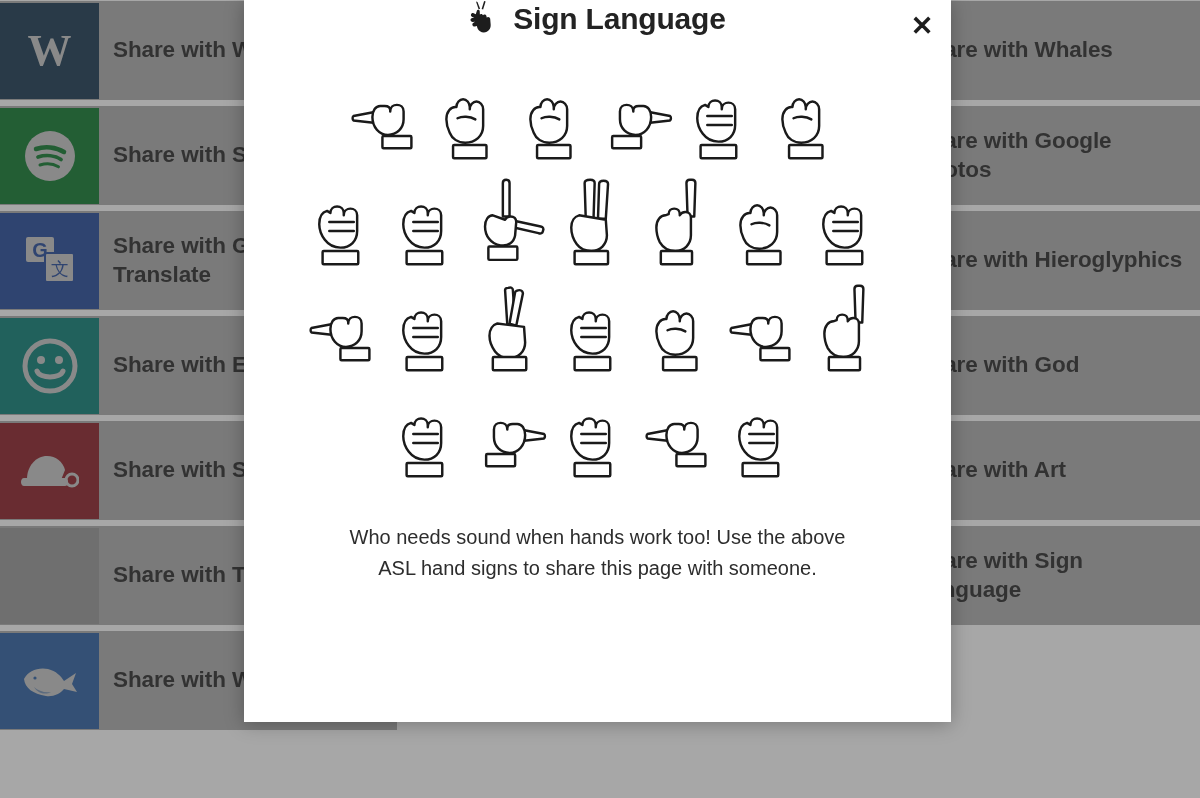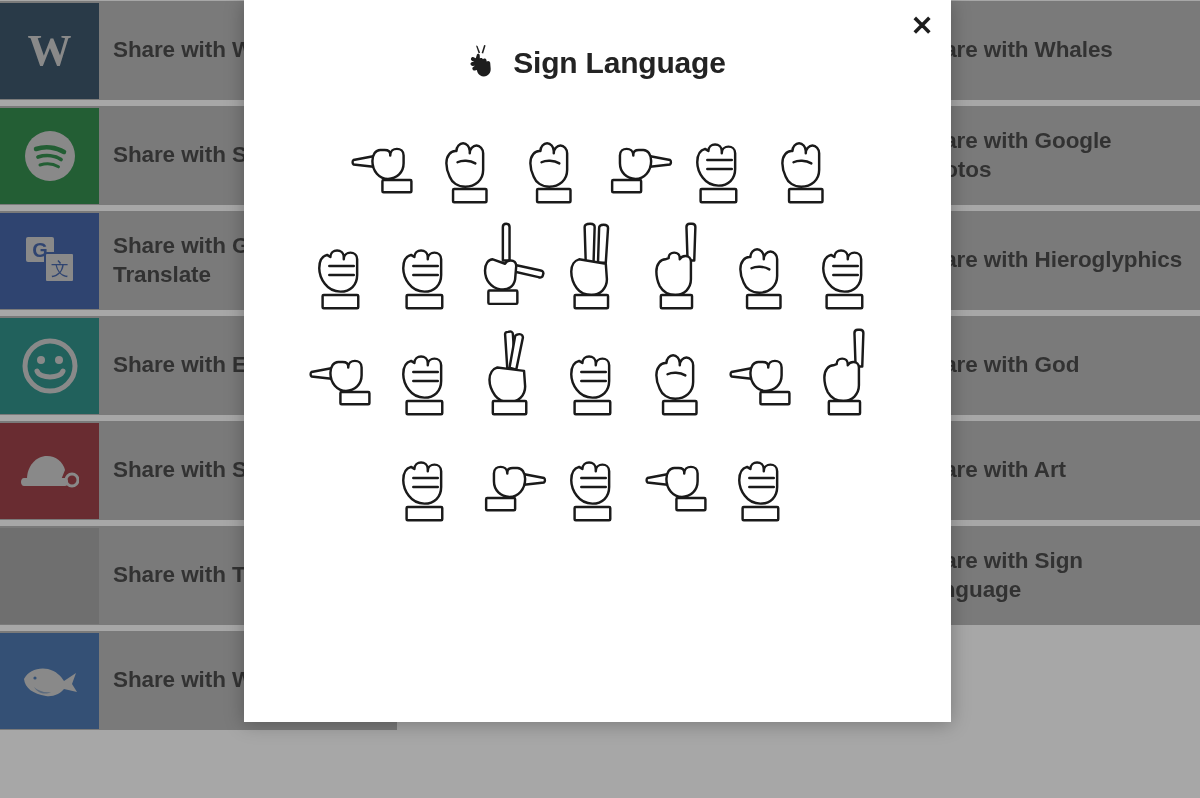--- a/index.html
+++ b/index.html
@@ -98,21 +98,20 @@
     font-weight: bold;
     color: #1d1d1d;
     cursor: pointer;
     line-height: 1;
     background: none;
     border: none;
     font-family: "Liberation Sans", sans-serif;
   }
 
   #modal-header {
-    margin-top: 44px;
     display: flex;
     align-items: center;
     justify-content: center;
     gap: 14px;
     width: 100%;
   }
 
   #modal-title-icon { width: 30px; height: 38px; }
 
   #modal-title {
@@ -529,13 +528,14 @@
         <span>
           <svg class="asl-sign" viewBox="0 0 70 84" fill="#ffffff" stroke="#1a1a1a" stroke-width="2.2" stroke-linejoin="round" stroke-linecap="round">
             <path d="M18 32c-4 1-7 5-7 12 0 5 2 10 5 14 3 4 8 7 14 7 9 0 15-6 15-15V36c0-4-3-6-6-6s-6 2-6 6v-2c0-4-3-6-6-6s-6 2-6 6z"></path>
             <path d="M20 42h22M20 50h22"></path>
             <rect x="14" y="68" width="32" height="12" rx="1"></rect>
           </svg>
         </span>
       </div>
     </div>
 
+  <p id="modal-desc">Who needs sound when hands work too! Use the above ASL hand signs to share this page with someone.</p>
 </div>
 
 </body></html>

